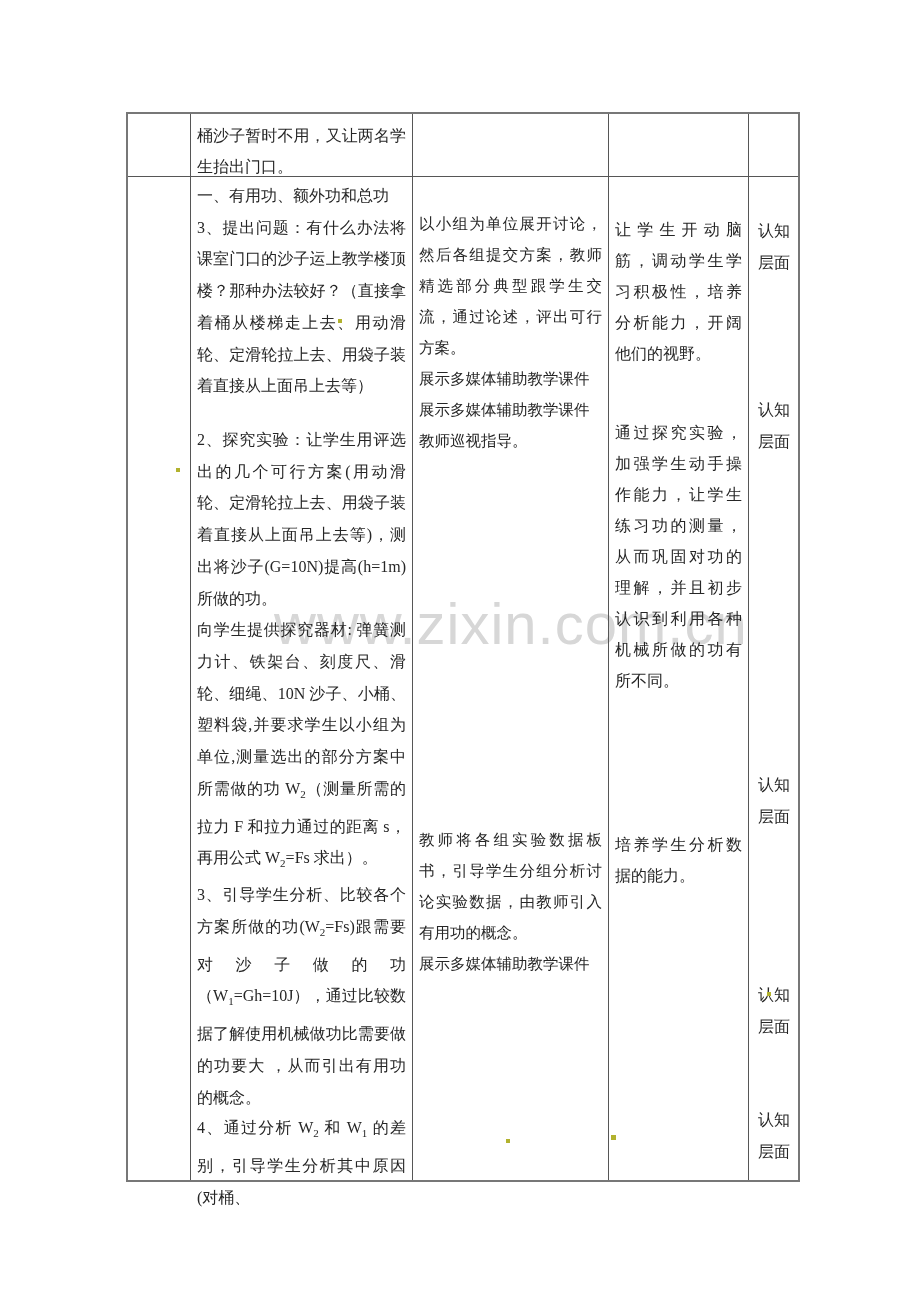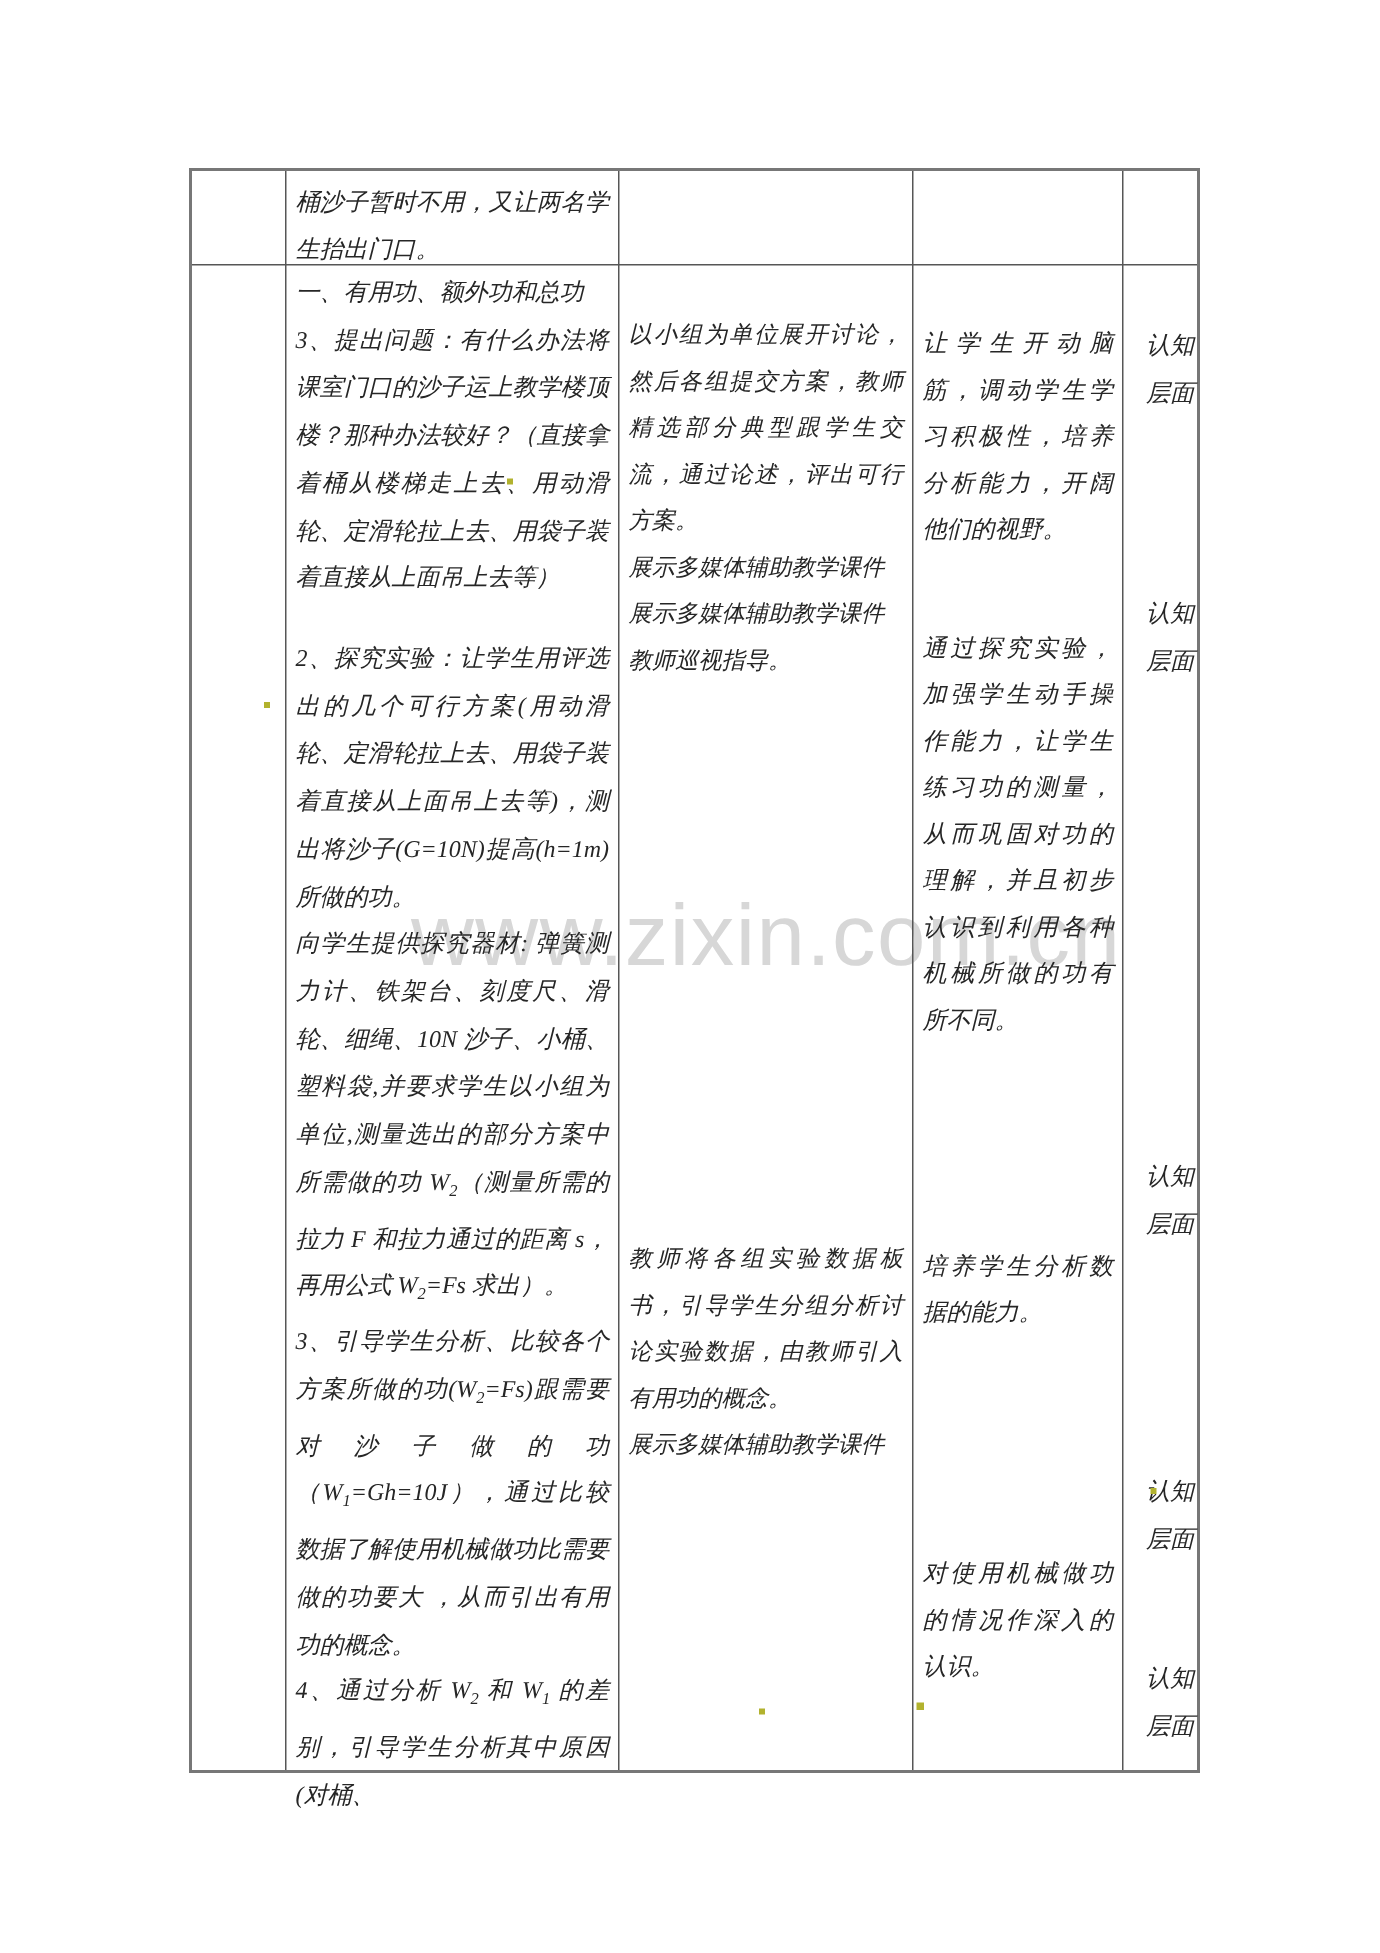--- a/index.html
+++ b/index.html
@@ -20,21 +20,21 @@
     font-size:58px;color:var(--watermark);letter-spacing:1px;white-space:nowrap;
   }
   .tbl{
     position:absolute;left:126px;top:112px;width:674px;height:1070px;
     border:2px solid var(--border-outer);box-sizing:border-box;z-index:1;
   }
   .vline{position:absolute;top:0;bottom:0;width:1px;background:var(--border-inner);}
   .v1{left:62px;} .v2{left:284px;} .v3{left:480px;} .v4{left:620px;}
   .hline{position:absolute;left:0;right:0;top:62px;height:1px;background:var(--border-inner);}
   .cell{position:absolute;box-sizing:border-box;}
-  p{margin:0;padding:0;font-style:italic;}
+  p{margin:0;padding:0;}
   
   .carry{left:63px;top:4px;width:221px;height:58px;padding:2px 6px;
     font-size:16px;line-height:31px;text-align:justify;}
   
   .col-stage{left:0;top:62px;width:62px;height:1008px;}
   .col-content{left:63px;top:62px;width:221px;height:1008px;font-size:16px;line-height:31.7px;}
   .col-act{left:285px;top:62px;width:195px;height:1008px;font-size:15.5px;line-height:31px;}
   .col-purpose{left:481px;top:62px;width:139px;height:1008px;font-size:16px;line-height:31px;}
   .col-cog{left:621px;top:62px;width:53px;height:1008px;font-size:16px;line-height:32px;}
   .blk{position:absolute;left:0;right:0;padding:0 6px;text-align:justify;}
@@ -46,21 +46,21 @@
   .c-b2{top:248px;}
   .c-b3{top:703px;}
   .c-b4{top:936px;}
   .a-b1{top:32px;}
   .a-b2{top:648px;}
   .a-b3{top:894px;}
   .p-b1{top:38px;}
   .p-b2{top:241px;}
   .p-b3{top:653px;}
   .p-b4{top:858px;}
-  .cog{position:absolute;left:9px;width:38px;text-align:right;font-style:italic;}
+  .cog{position:absolute;left:9px;width:38px;text-align:left;}
   .g1{top:39px;} .g2{top:218px;} .g3{top:593px;} .g4{top:803px;} .g5{top:928px;}
   sub{font-size:11px;}
   .dot{position:absolute;width:4px;height:4px;background:var(--artifact);z-index:2;}
   .d1{left:338px;top:319px;}
   .d2{left:176px;top:468px;}
   .d3{left:506px;top:1139px;}
   .d4{left:611px;top:1135px;width:5px;height:5px;}
   .d5{left:767px;top:992px;}
 </style>
 </head>
@@ -115,23 +115,20 @@
     <div class="cell col-purpose">
       <div class="blk p-b1">
         <p>让学生开动脑筋，调动学生学习积极性，培养分析能力，开阔他们的视野。</p>
       </div>
       <div class="blk p-b2">
         <p>通过探究实验，加强学生动手操作能力，让学生练习功的测量，从而巩固对功的理解，并且初步认识到利用各种机械所做的功有所不同。</p>
       </div>
       <div class="blk p-b3">
         <p>培养学生分析数据的能力。</p>
       </div>
-      <div class="blk p-b4">
-        <p>对使用机械做功的情况作深入的认识。</p>
-      </div>
     </div>
 
     <div class="cell col-cog">
       <div class="cog g1">认知层面</div>
       <div class="cog g2">认知层面</div>
       <div class="cog g3">认知层面</div>
       <div class="cog g4">认知层面</div>
       <div class="cog g5">认知层面</div>
     </div>
   </div>

